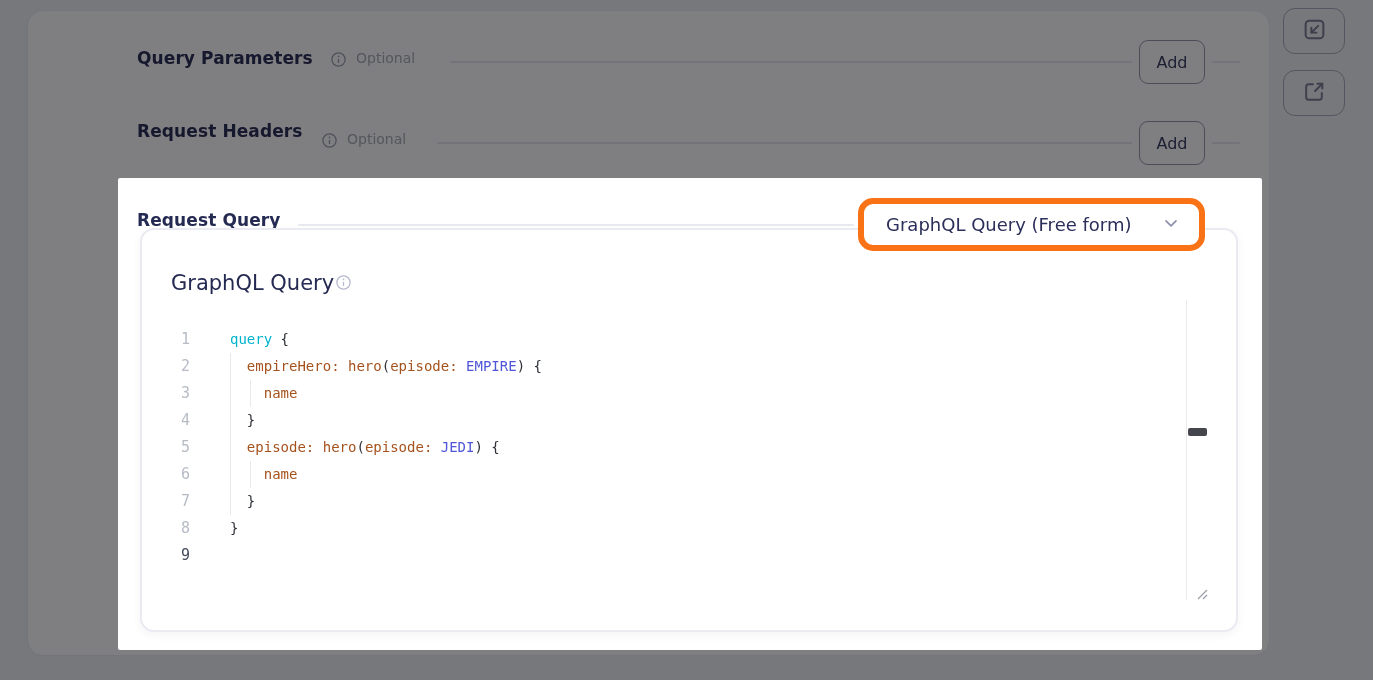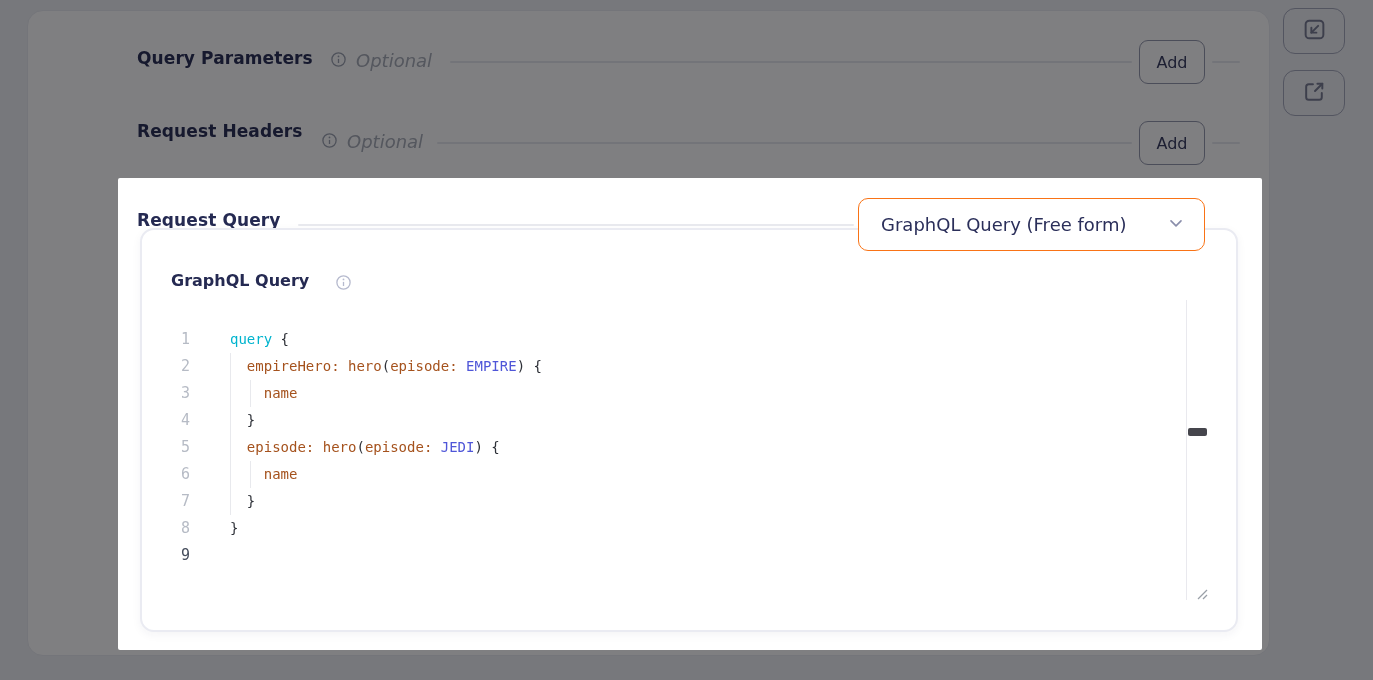--- a/index.html
+++ b/index.html
@@ -16,47 +16,47 @@
   .icon-btn {
     position: absolute; left: 1283px; width: 62px; height: 46px;
     border: 1.5px solid #a3a7ba; border-radius: 12px; box-sizing: border-box;
     background: transparent; display: flex; align-items: center; justify-content: center;
     color: #767a90; cursor: pointer;
   }
   .icon-btn svg { width: 25px; height: 25px; stroke: currentColor; fill: none; stroke-width: 1.9; stroke-linecap: round; stroke-linejoin: round; }
 
   
   .sec-label { position: absolute; left: 137px; font-size: 17px; font-weight: bold; color: #252a52; letter-spacing: 0.1px; }
-  .optional { position: absolute; font-size: 18px; font-style: italic; color: #a6abb6; text-align: right; }
+  .optional { position: absolute; font-size: 14px; color: #a6abb6; text-align: right; }
   .hline { position: absolute; height: 2px; background: #e7e8ee; border-radius: 1px; }
   .add-btn {
     position: absolute; left: 1139px; width: 66px; height: 44px;
     border: 1.4px solid #9296ab; border-radius: 9px; box-sizing: border-box; background: transparent;
     font-family: inherit; font-size: 16px; font-weight: 500; color: #34385c;
     display: flex; align-items: center; justify-content: center; cursor: pointer;
   }
   .info { position: absolute; width: 15px; height: 15px; color: #9aa0ae; cursor: pointer; }
   .info svg { width: 15px; height: 15px; display: block; }
   .info.light { color: #b6bace; }
 
   
   .inner-panel {
     position: absolute; left: 140px; top: 228px; width: 1098px; height: 404px;
     background: #fff; border: 2px solid #eaebf2; border-radius: 14px; box-sizing: border-box;
     box-shadow: 0 3px 10px rgba(40, 40, 80, 0.05);
   }
   .dropdown {
     position: absolute; left: 858px; top: 198px; width: 347px; height: 53px;
-    background: #fff; border: 1px solid #f97316; border-radius: 10px; box-sizing: border-box;
+    background: #fff; border: 6px solid #f97316; border-radius: 15px; box-sizing: border-box;
     display: flex; align-items: center; padding: 0 18px 0 22px; cursor: pointer; z-index: 5;
   }
   .dropdown .dd-text { flex: 1; font-size: 18px; color: #2b2f5a; white-space: nowrap; overflow: hidden; }
   .dropdown svg { width: 20px; height: 20px; stroke: #8a8eab; fill: none; stroke-width: 2; stroke-linecap: round; stroke-linejoin: round; }
 
-  .gq-label { position: absolute; left: 171px; top: 271px; font-size: 16px; font-weight: bold; color: #252a52; }
+  .gq-label { position: absolute; left: 171px; top: 271px; font-size: 21px; font-weight: normal; color: #252a52; }
   .gutter { position: absolute; left: 162px; top: 326px; width: 28px; }
   .gutter .ln {
     height: 27px; line-height: 27px; text-align: right;
     font-family: "DejaVu Sans Mono", monospace; font-size: 15px; color: #b6bbc5;
   }
   .gutter .ln.active { color: #454d5c; }
   .code { position: absolute; left: 230px; top: 326px; }
   .code-line {
     height: 27px; line-height: 27px; white-space: pre;
     font-family: "DejaVu Sans Mono", monospace; font-size: 14px; color: var(--punctuation, #2e3138);

